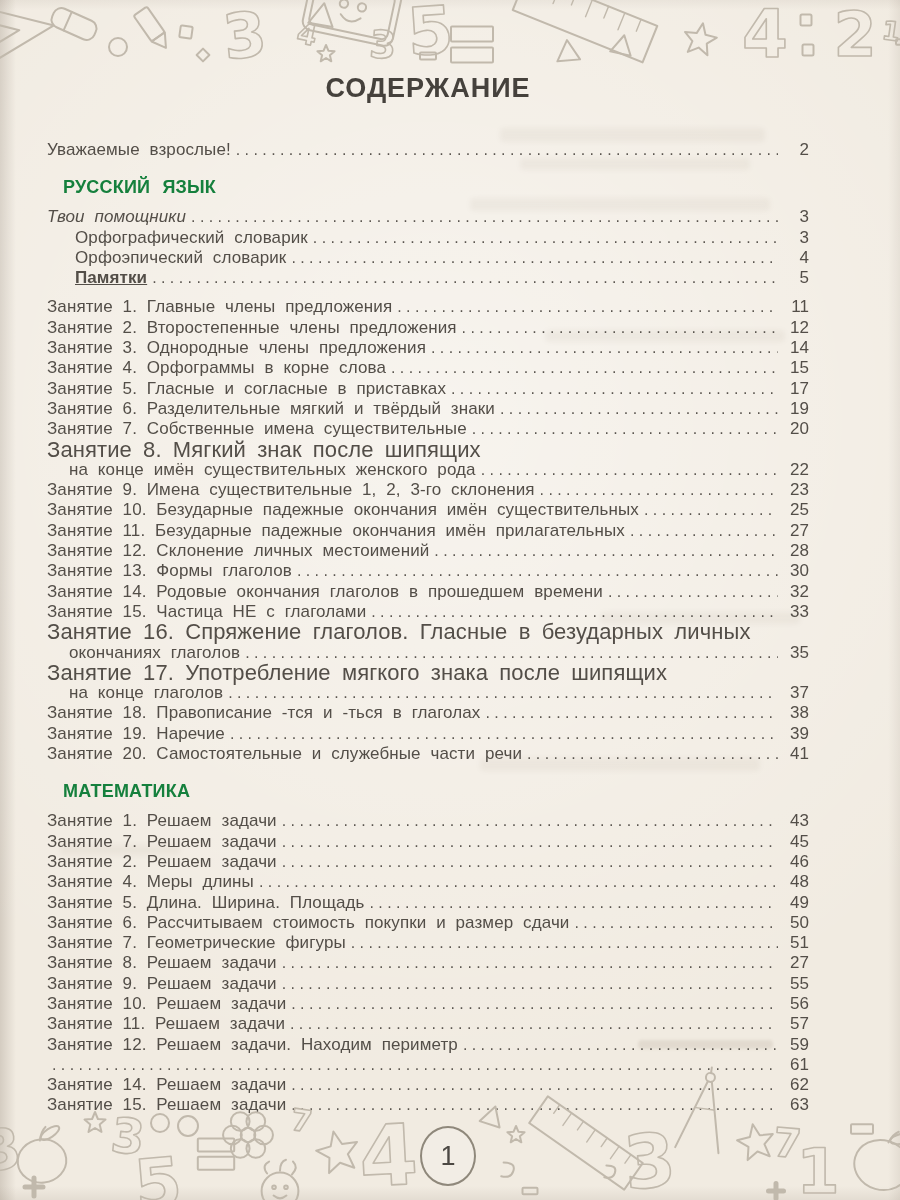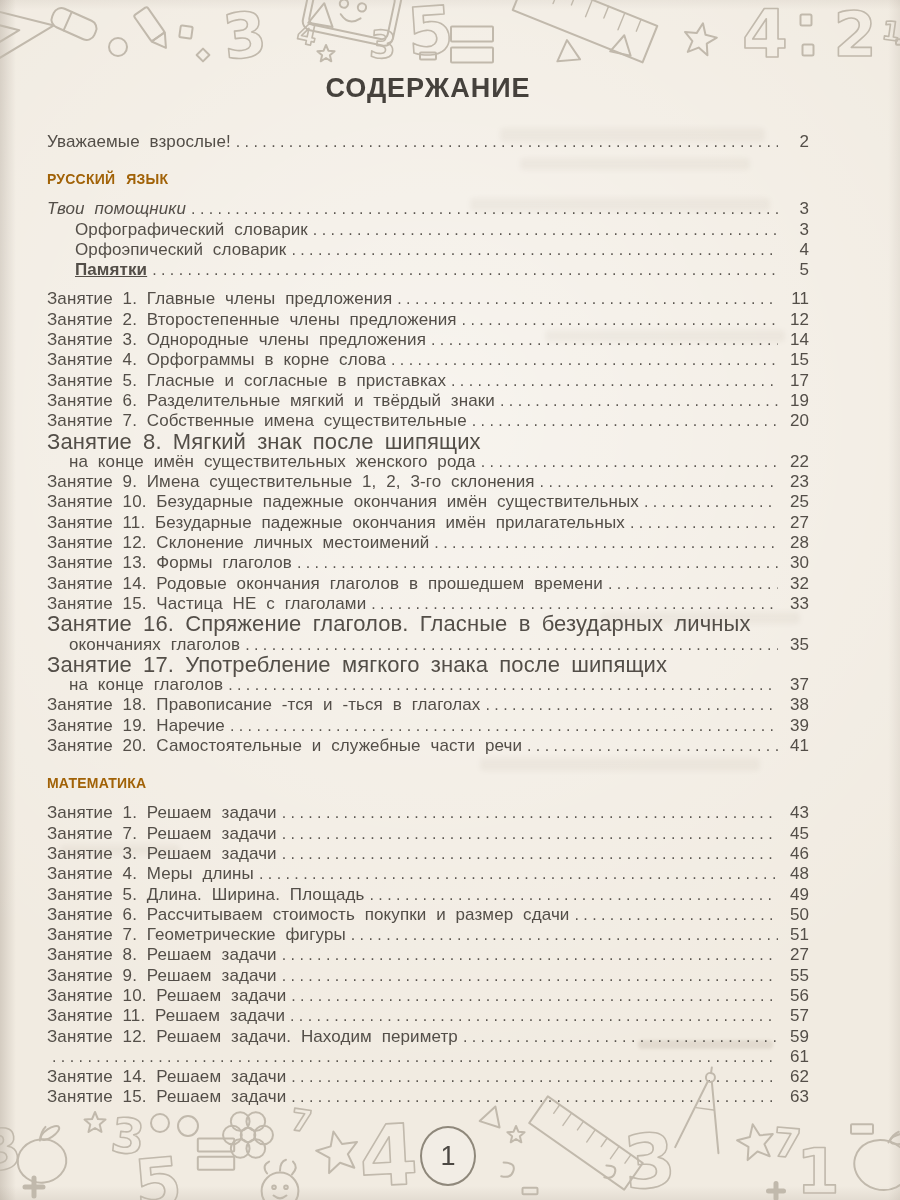--- a/index.html
+++ b/index.html
@@ -24,24 +24,24 @@
 
   .content{
     position:absolute;left:47px;top:66px;width:762px;color:#534e48;
   }
   .title{
     text-align:center;font-size:27px;font-weight:bold;color:#45413c;
     letter-spacing:1px;margin:6px 0 26px 0;line-height:32px;word-spacing:6px;
   }
   .section{margin:0;}
   .section-heading{
-    font-size:14px;font-weight:bold;color:#a16207;line-height:24px;
-    margin:15px 0 8px 0;word-spacing:7px;letter-spacing:.2px;
-  }
-  .sec-preamble{margin-top:28px;}
+    font-size:18px;font-weight:bold;color:#15803d;line-height:24px;
+    margin:15px 0 8px 16px;word-spacing:7px;letter-spacing:.2px;
+  }
+  .sec-preamble{margin-top:36px;}
   .toc-entry{margin:0;}
   .toc-entry.gap{margin-top:9px;}
   .toc-row{
     display:flex;align-items:baseline;line-height:20.3px;font-size:17px;
     word-spacing:5px;letter-spacing:.1px;white-space:nowrap;overflow:hidden;
   }
   .toc-line1{
     line-height:20.3px;font-size:22px;word-spacing:5px;letter-spacing:.1px;white-space:nowrap;
   }
   .toc-row .label{flex:0 0 auto;}
@@ -370,21 +370,21 @@
         </div>
         <div class="toc-entry">
           <div class="toc-row">
             <span class="label">Занятие 7. Решаем задачи</span>
             <span class="leader">................................................................................................................................................................</span>
             <span class="pagenum">45</span>
           </div>
         </div>
         <div class="toc-entry">
           <div class="toc-row">
-            <span class="label">Занятие 3. Решаем задачи</span>
+            <span class="label">Занятие 2. Решаем задачи</span>
             <span class="leader">................................................................................................................................................................</span>
             <span class="pagenum">46</span>
           </div>
         </div>
         <div class="toc-entry">
           <div class="toc-row">
             <span class="label">Занятие 4. Меры длины</span>
             <span class="leader">................................................................................................................................................................</span>
             <span class="pagenum">48</span>
           </div>

